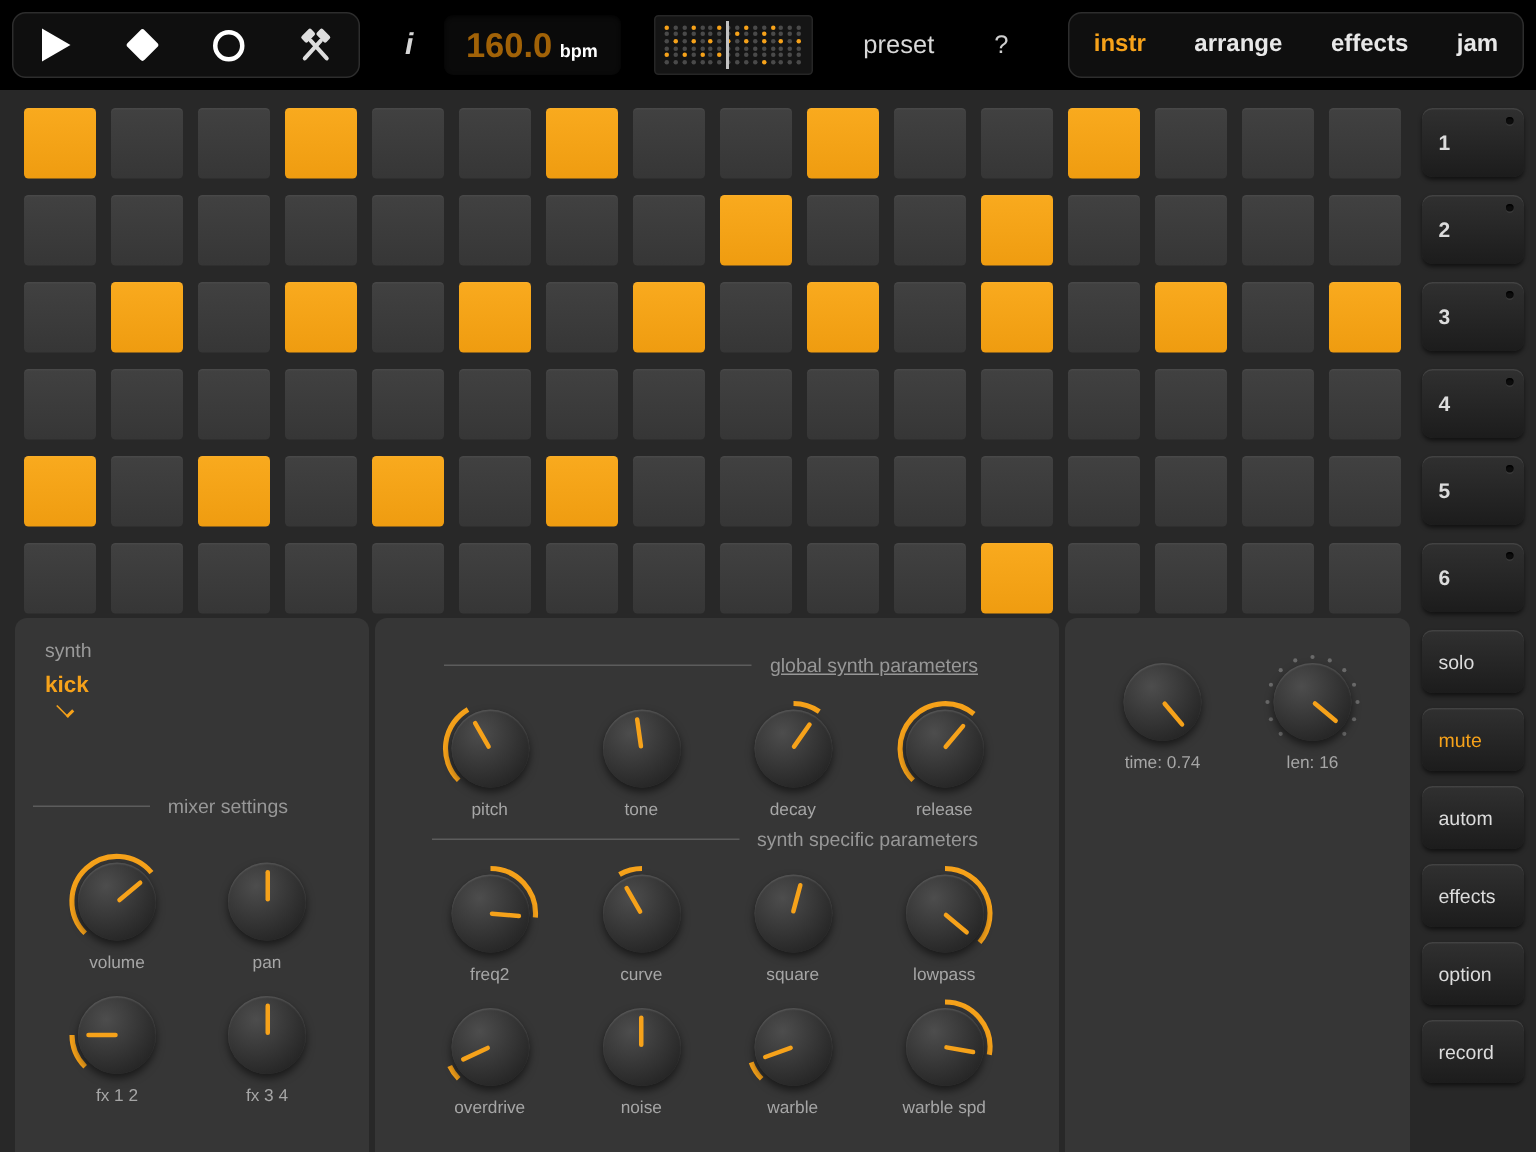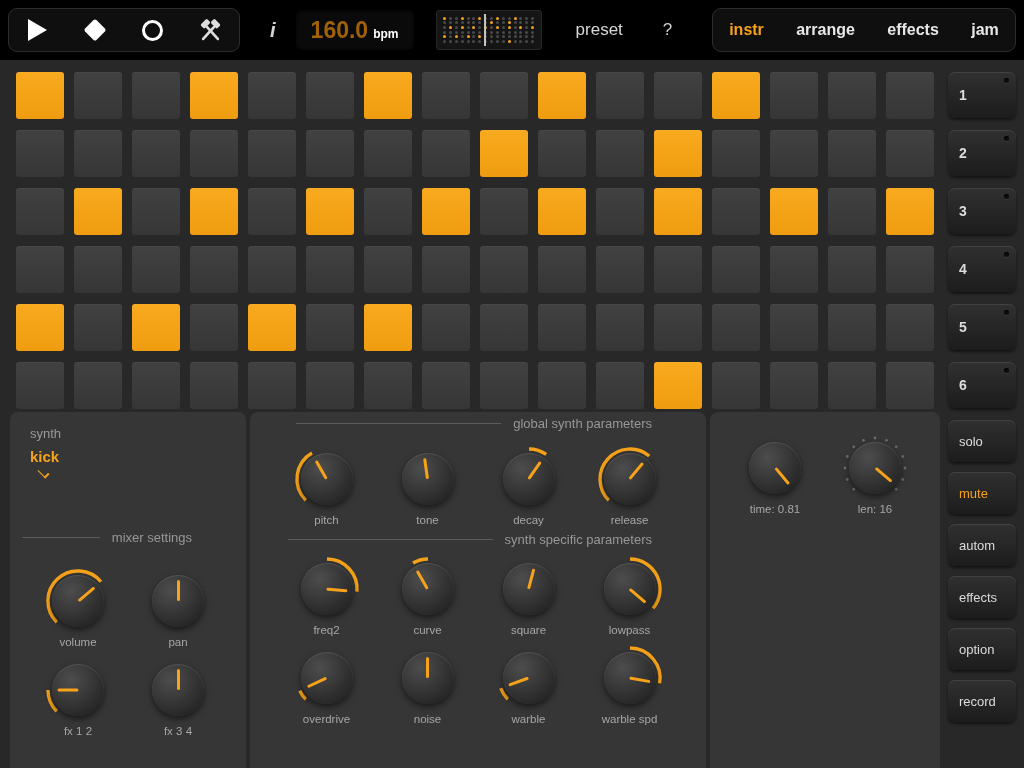--- a/index.html
+++ b/index.html
@@ -125,21 +125,21 @@
     border-right:2px solid #f6a21a; border-bottom:2px solid #f6a21a;
     transform:rotate(45deg) scaleY(.55);
   }
 
   .knob-grid { display:grid; justify-content:center; row-gap:8px; }
   .cols2 { grid-template-columns:repeat(2,100px); }
   .cols4 { grid-template-columns:repeat(4,101px); }
 
   .mt-synth { margin-top:52px; }
   .mt-knobs { margin-top:22px; }
-  .mt-head1 { margin-top:4px; }
+  .mt-head1 { margin-top:24px;text-decoration:underline; }
   .mt-kmid  { margin-top:14px; }
   .mt-head2 { margin-top:6px; }
   .mt-kmid2 { margin-top:8px; }
   .mt-seq   { margin-top:126px; }
 
   .knob { display:flex; flex-direction:column; align-items:center; cursor:pointer; }
   .kwrap { position:relative; width:68px; height:68px; }
   .kwrap svg { position:absolute; inset:0; width:68px; height:68px; }
   .kbody {
     position:absolute; left:8px; top:8px; width:52px; height:52px; border-radius:50%;
@@ -635,21 +635,21 @@
 
 <div class="panel panel-right">
   <div class="knob-grid cols2 mt-knobs">
       <div class="knob">
         <div class="kwrap">
           <svg viewBox="0 0 68 68"></svg>
           <div class="kbody">
             <div class="kptr" style="transform:rotate(140deg)"></div>
           </div>
         </div>
-        <div class="klabel">time: 0.81</div>
+        <div class="klabel">time: 0.74</div>
       </div>
       <div class="knob">
         <div class="kwrap">
           <svg viewBox="0 0 68 68">
             <circle cx="12.8" cy="55.2" r="1.4" fill="#6a6a6a"></circle>
             <circle cx="6.3" cy="45.5" r="1.4" fill="#6a6a6a"></circle>
             <circle cx="4.0" cy="34.0" r="1.4" fill="#6a6a6a"></circle>
             <circle cx="6.3" cy="22.5" r="1.4" fill="#6a6a6a"></circle>
             <circle cx="12.8" cy="12.8" r="1.4" fill="#6a6a6a"></circle>
             <circle cx="22.5" cy="6.3" r="1.4" fill="#6a6a6a"></circle>

